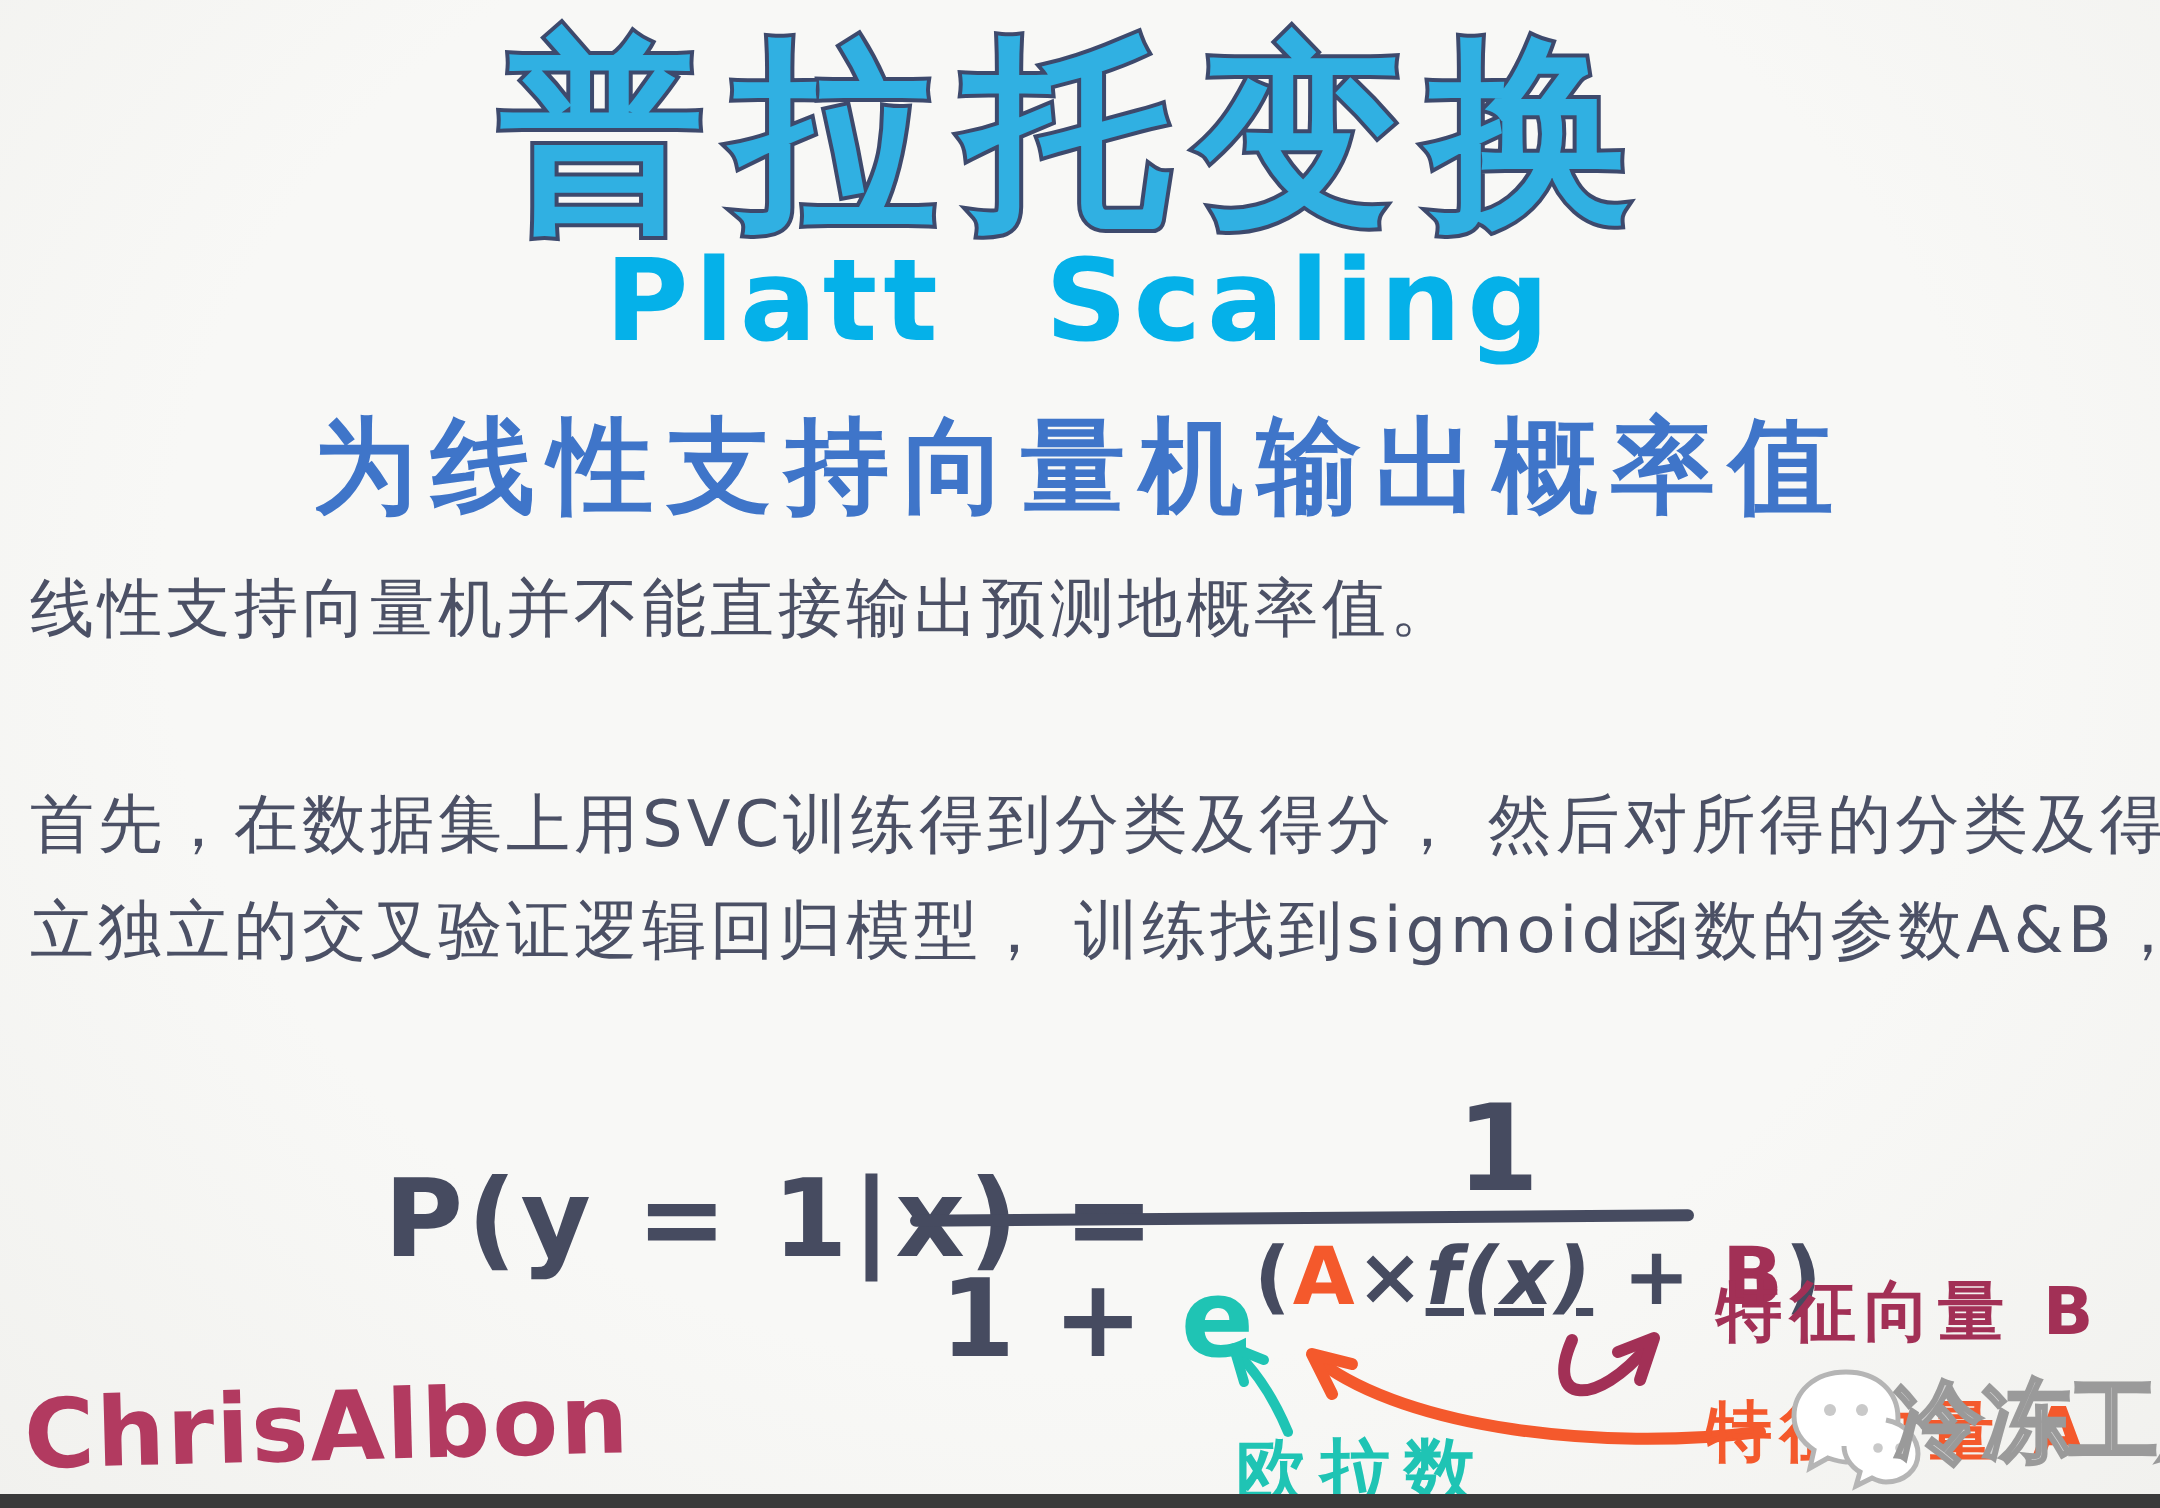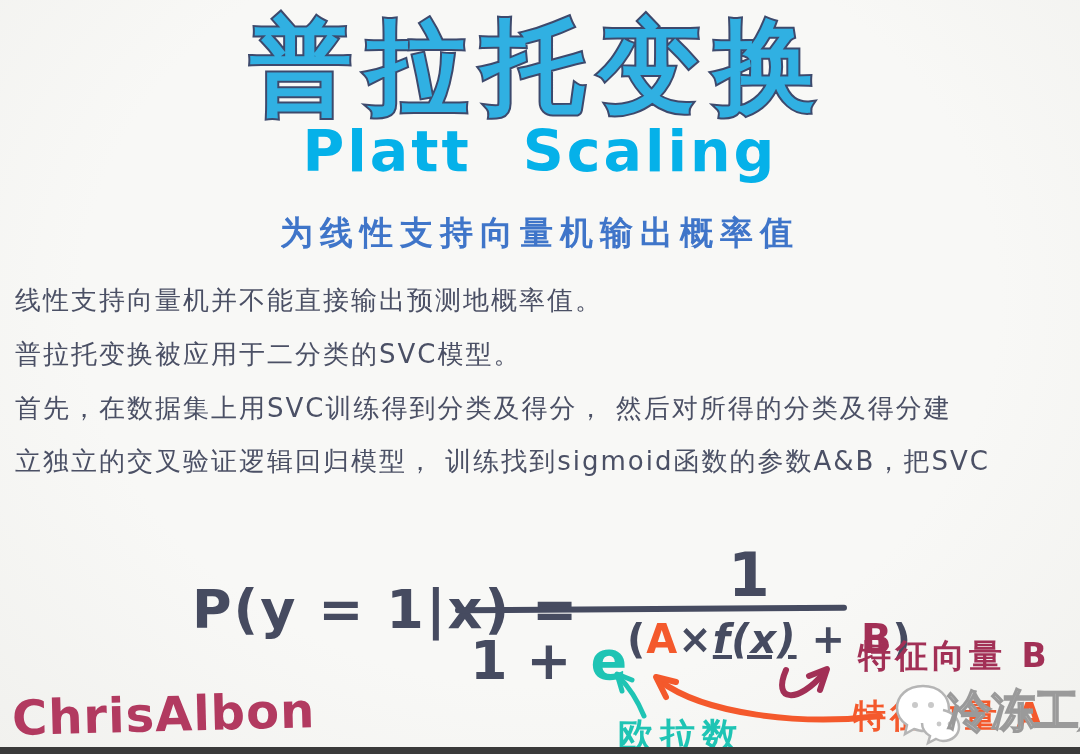--- a/index.html
+++ b/index.html
@@ -16,26 +16,26 @@
     color:#30b0e2;
     -webkit-text-stroke:4px #3e4a6d;
     paint-order:stroke fill;
     text-shadow:0 0 1px #3e4a6d;
   }
   .title-en{
     top:118px;font-size:57px;font-weight:bold;letter-spacing:3px;word-spacing:28px;
     color:#05b1e9;
   }
   .subtitle{
-    top:211px;font-size:33px;font-weight:bold;letter-spacing:7px;
+    top:199px;font-size:52px;font-weight:bold;letter-spacing:7px;
     color:#3f75c9;
     text-align:center;
   }
   .bodyline{
-    left:15px;font-size:26px;letter-spacing:2px;color:#4b5065;font-weight:500;
+    left:15px;font-size:32px;letter-spacing:2px;color:#4b5065;font-weight:500;
   }
   .l1{top:283px}.l2{top:337px}.l3{top:391px}.l4{top:444px}.l5{top:497px}
 
   .f-lhs{left:192px;top:578px;font-size:54px;letter-spacing:2px;color:#464b60;font-weight:bold;}
   .f-num{left:728px;top:540px;font-size:60px;color:#464b60;font-weight:bold;}
   .f-bar{left:455px;top:606px;width:392px;height:6px;background:#464b60;border-radius:3px;transform:rotate(-0.4deg);}
   .f-den{left:470px;top:616px;font-size:54px;color:#464b60;font-weight:bold;}
   .f-e{color:#1fc4b4;}
   .f-exp{font-size:40px;vertical-align:26px;letter-spacing:1px;}
   .f-exp .a{color:#f4592c;}
@@ -63,21 +63,20 @@
 </head>
 <body>
 
 <div class="canvas">
 
   <div class="abs center title-cn">普拉托变换</div>
   <div class="abs center title-en">Platt Scaling</div>
   <div class="abs center subtitle">为线性支持向量机输出概率值</div>
 
   <div class="abs bodyline l1">线性支持向量机并不能直接输出预测地概率值。</div>
-  <div class="abs bodyline l2">普拉托变换被应用于二分类的SVC模型。</div>
   <div class="abs bodyline l3">首先，在数据集上用SVC训练得到分类及得分， 然后对所得的分类及得分建</div>
   <div class="abs bodyline l4">立独立的交叉验证逻辑回归模型， 训练找到sigmoid函数的参数A&amp;B，把SVC</div>
 
   <div class="abs f-lhs">P(y = 1|x) =</div>
   <div class="abs f-num">1</div>
   <div class="abs f-bar"></div>
   <div class="abs f-den"><span>1 + </span><span class="f-e">e</span><span class="f-exp"><span>(</span><span class="a">A</span><span>×</span><span class="fx">f(x)</span><span> + </span><span class="b">B</span><span>)</span></span>
   </div>
 
   <svg class="arrows" width="1080" height="754" viewBox="0 0 1080 754">

